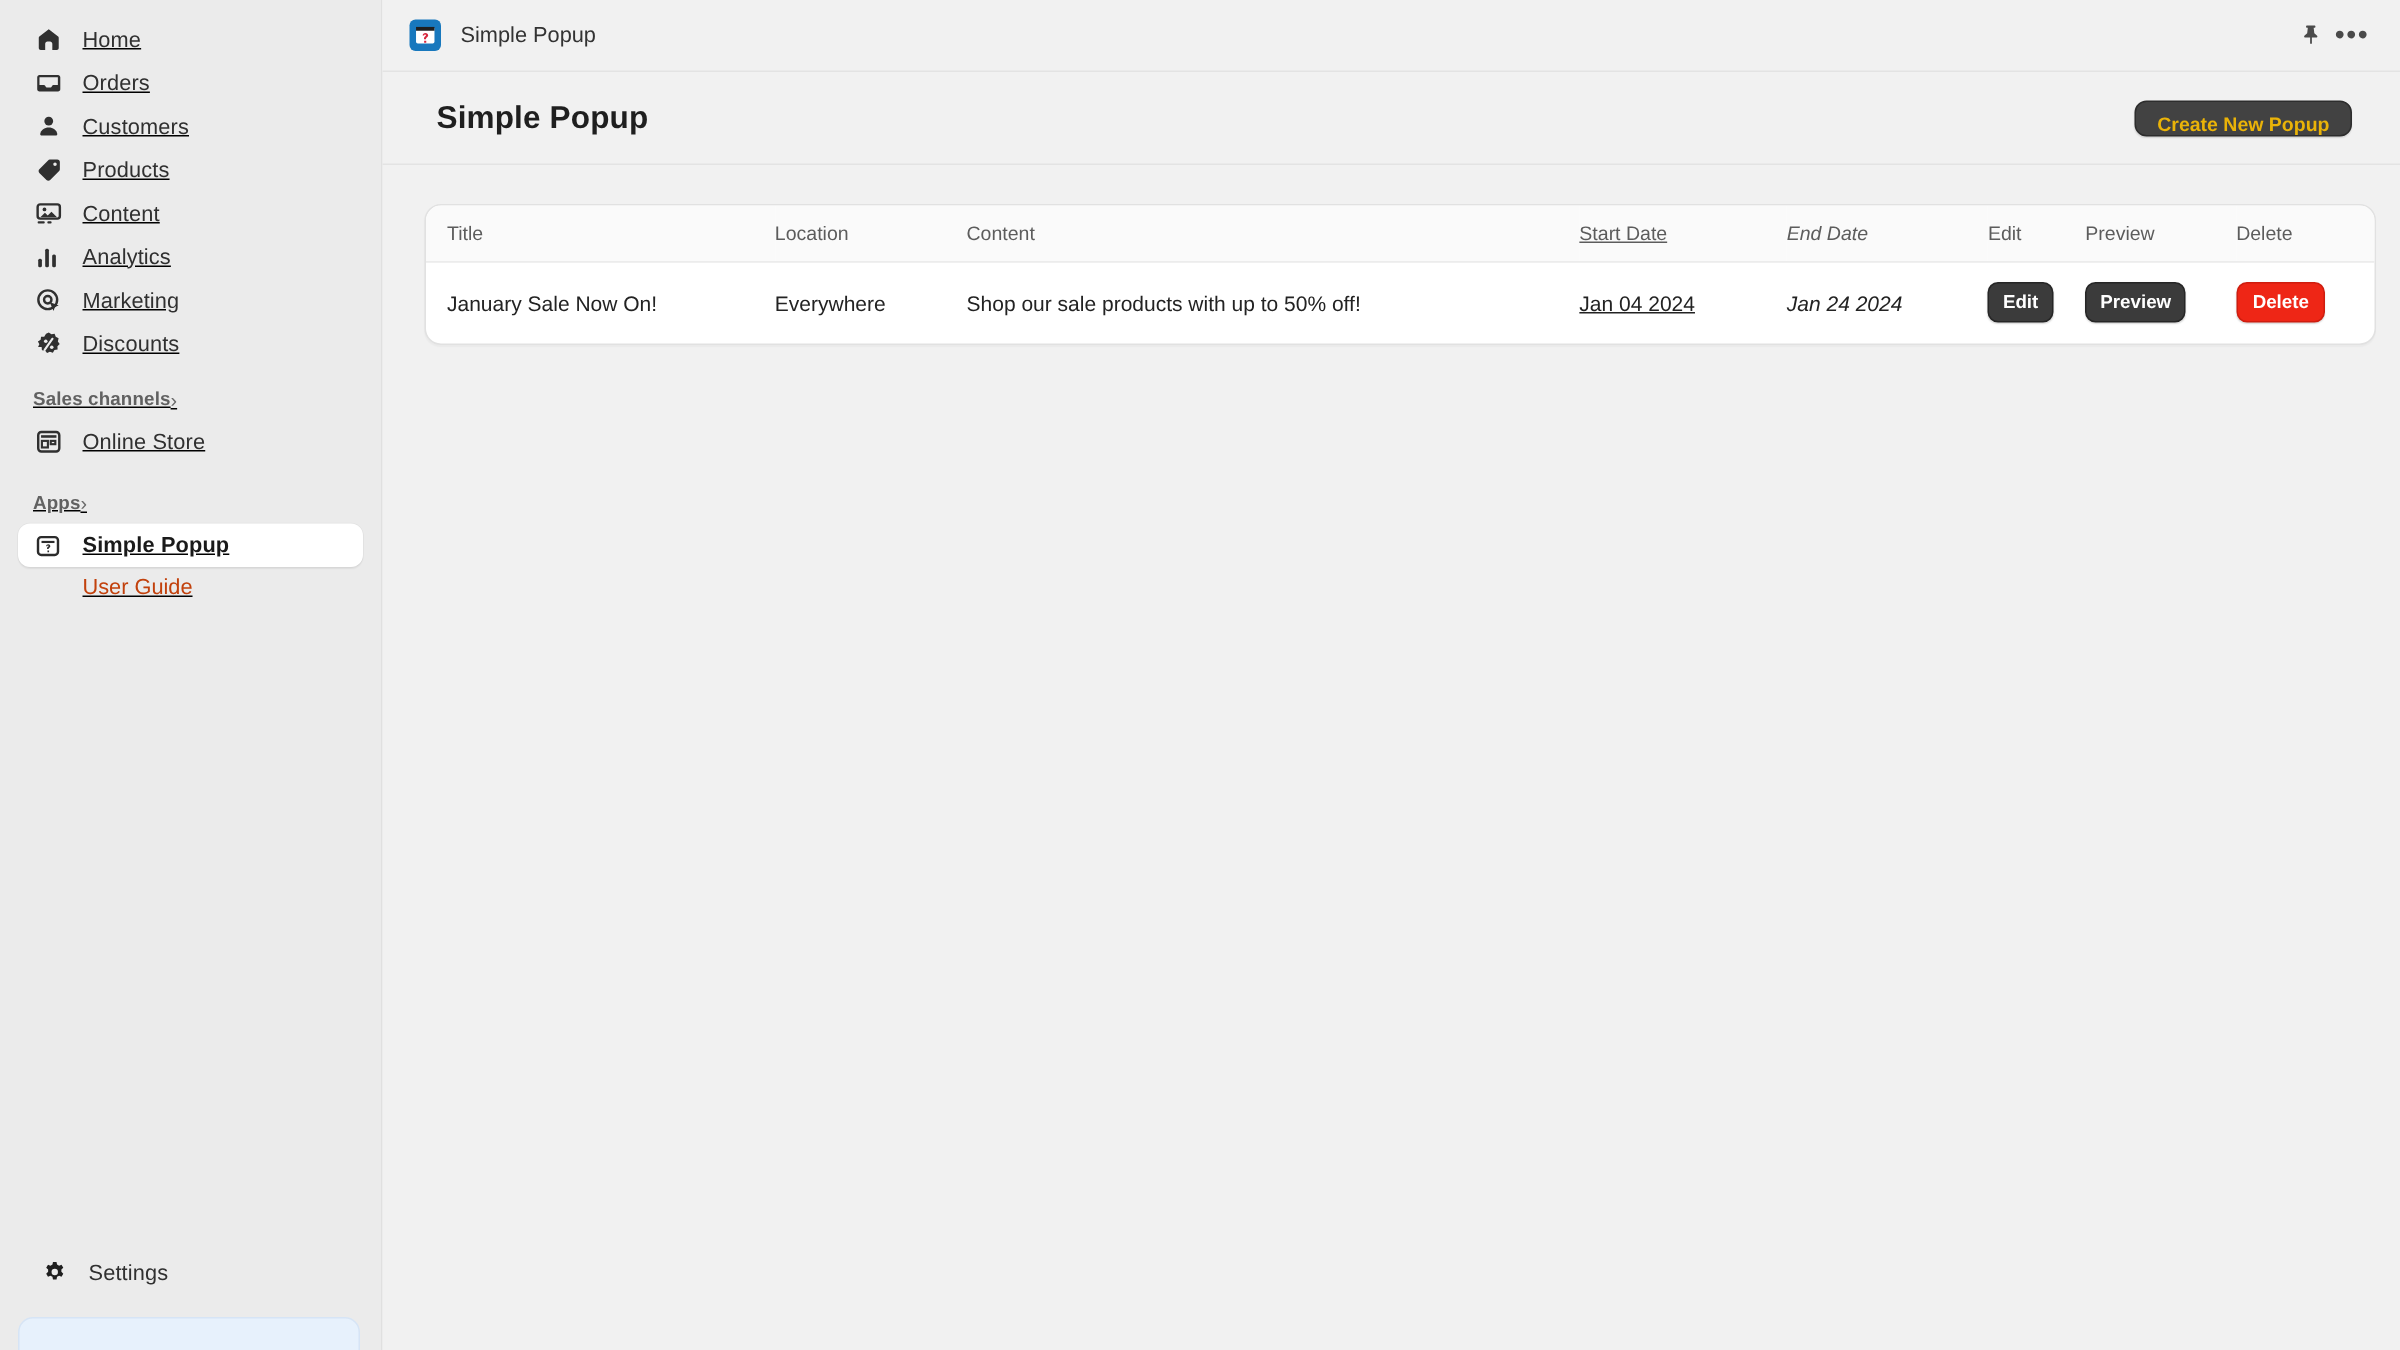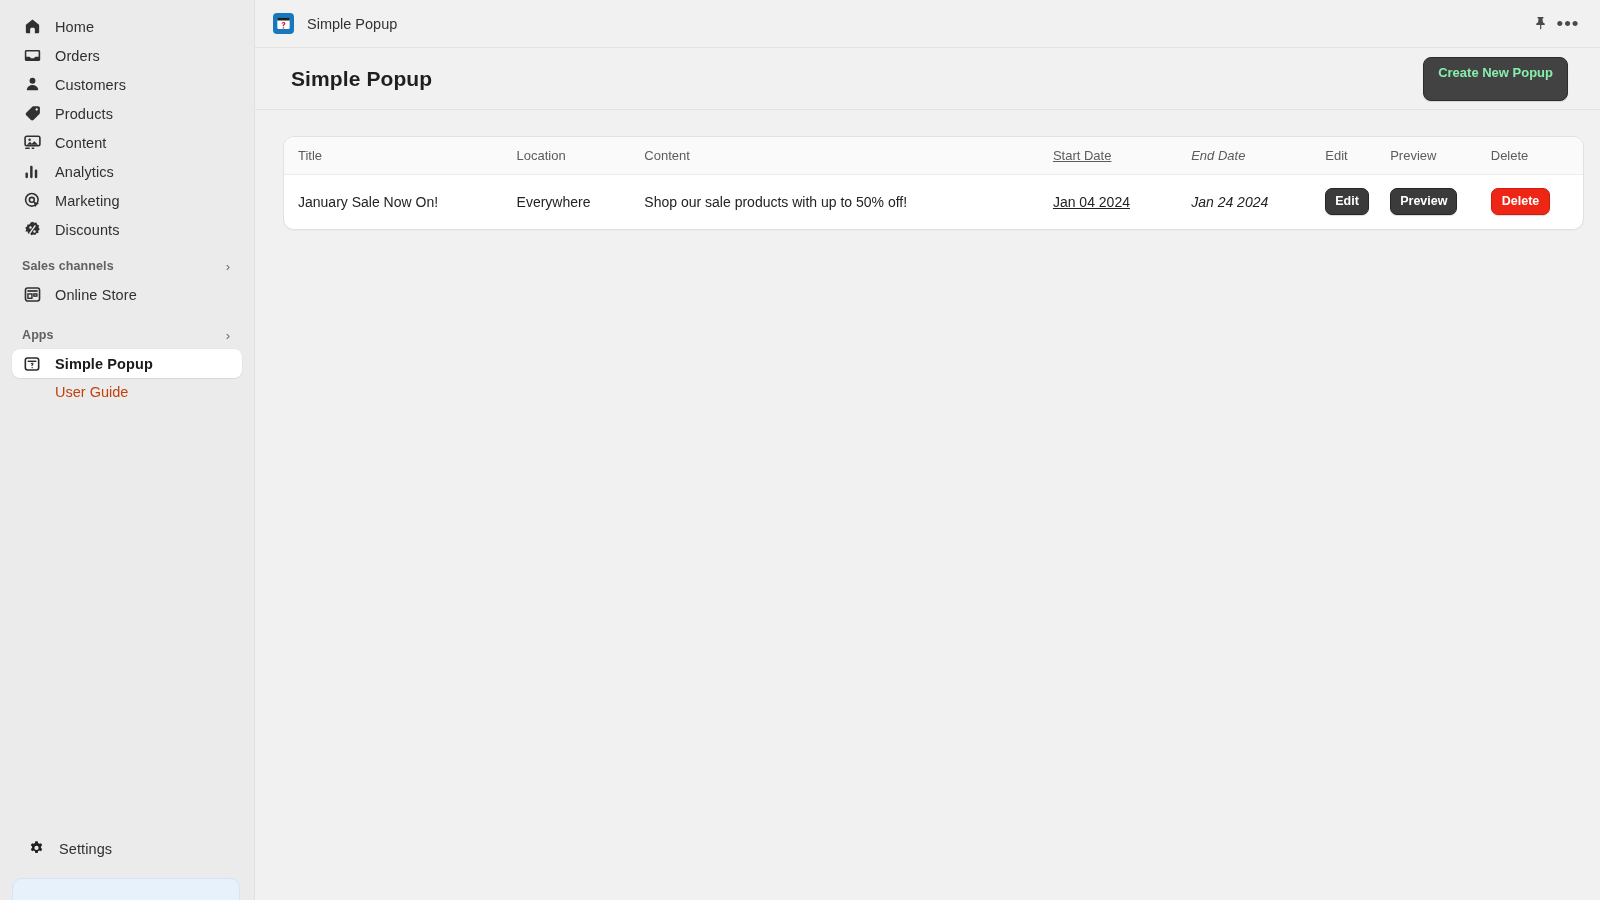--- a/index.html
+++ b/index.html
@@ -13,36 +13,37 @@
   .app { position: relative; width: 1600px; height: 900px; display: flex; }
 
   
   .sidebar {
     width: 255px; height: 900px;
     background: #ebebeb;
     border-right: 1px solid #e0e0e0;
     position: relative;
     flex: 0 0 255px;
     padding-top: 12px;
+    text-decoration: underline;
   }
   .nav-item {
     display: flex; align-items: center;
     height: 29px;
     margin: 0 12px;
     padding: 0 10px;
     border-radius: 8px;
     gap: 13px;
     cursor: pointer;
   }
   .nav-item .ico { width: 20px; height: 20px; display:flex; align-items:center; justify-content:center; flex:0 0 20px; }
   .nav-item .lbl { font-size: 14.5px; color: #303030; letter-spacing: .1px; }
   .nav-gap { height: 4px; }
 
   .section-head {
-    display: flex; align-items: center; justify-content: space-between;
+    display: flex; align-items: center; 
     margin: 0 12px; padding: 0 10px;
     height: 28px;
   }
   .section-head .lbl { font-size: 12.5px; font-weight: bold; color: #616161; letter-spacing: .1px;}
   .section-head .chev { color: #6b6b6b; font-size: 13px; line-height: 1; padding-right:2px; }
 
   .nav-item.active {
     background: #ffffff;
     box-shadow: 0 1px 1px rgba(0,0,0,.06), 0 0 0 .5px rgba(0,0,0,.04);
   }
@@ -93,24 +94,24 @@
     display: flex; align-items: center;
     padding: 0 32px 0 36px;
     border-bottom: 1px solid #e3e3e3;
   }
   .page-title { font-size: 21px; color: #1f1f1f; letter-spacing: .1px; }
   .page-head .spacer { flex: 1 1 auto; }
 
   .btn-primary {
     background: #424242;
     border: 1px solid #2d2d2d;
-    color: #86efac;
+    color: #eab308;
     font-size: 13px; font-weight: bold;
     border-radius: 8px;
-    padding: 7px 14px 20px;
+    padding: 7px 14px 0;
     cursor: pointer;
     font-family: "Liberation Sans", sans-serif;
     box-shadow: 0 1px 1px rgba(0,0,0,.12);
   }
 
   .content-area { flex: 1 1 auto; padding: 26px 16px 0 28px; }
 
   .table-card {
     background: #fff;
     border: 1px solid #e1e1e1;

